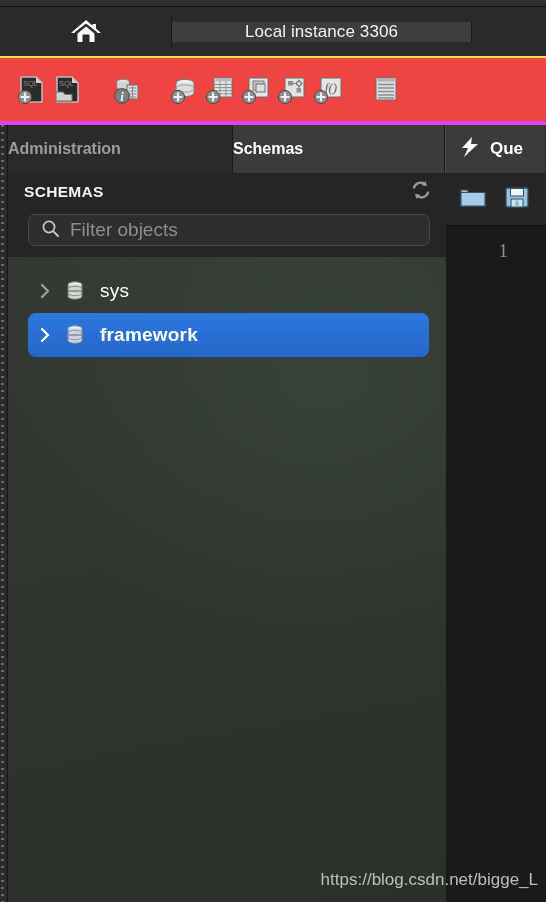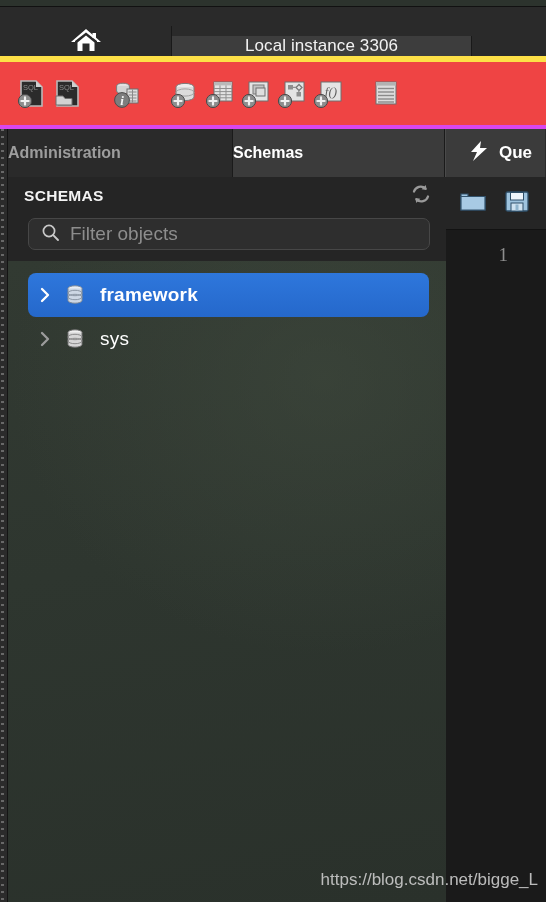--- a/index.html
+++ b/index.html
@@ -30,22 +30,22 @@
     border-bottom: 1px solid #111;
     flex: none;
   }
 
   
   .conn-tabbar {
     height: 49px;
     flex: none;
     background: #2a2a2a;
     display: flex;
-    align-items: flex-end;
-    border-bottom: 6px solid #fde047;
+    align-items: center;
+    border-bottom: 2px solid #fde047;
   }
   .conn-tab {
     display: flex;
     align-items: center;
     justify-content: center;
     border-right: 1px solid #191919;
     box-sizing: border-box;
   }
   .conn-tab.home {
     width: 172px;
@@ -281,21 +281,21 @@
     color: #ffffff;
   }
   .q-tab {
     width: 100px;
     flex: none;
     background: #3b3b3b;
     border-left: 1px solid #4a4a4a;
     display: flex;
     align-items: center;
     gap: 9px;
-    padding-left: 22px;
+    padding-left: 13px;
     box-sizing: border-box;
     color: #ffffff;
     font-size: 17px;
     font-weight: bold;
   }
   .tabs-row {
     height: 48px;
     flex: none;
     display: flex;
     align-items: stretch;
@@ -526,53 +526,53 @@
             <svg width="19" height="19" viewBox="0 0 19 19">
               <circle cx="8" cy="8" r="5.6" fill="none" stroke="#c9c9c9" stroke-width="1.7"></circle>
               <line x1="12.2" y1="12.2" x2="17" y2="17" stroke="#c9c9c9" stroke-width="1.9" stroke-linecap="round"></line>
             </svg>
           </span>
           <input class="filter-input" type="text" placeholder="Filter objects" style="">
         </div>
       </div>
 
       <div class="tree">
+
+        <div class="tree-row">
+          <span class="chev">
+            <svg width="14" height="18" viewBox="0 0 14 18">
+              <path d="M4 3 L10 9 L4 15" fill="none" stroke="#9c9c9c" stroke-width="2.3" stroke-linecap="round" stroke-linejoin="round"></path>
+            </svg>
+          </span>
+          <span class="dbic">
+            <svg width="22" height="24" viewBox="0 0 22 24">
+              <ellipse cx="11" cy="5.5" rx="7" ry="2.7" fill="#f0f0f0" stroke="#6f6f6f" stroke-width="1"></ellipse>
+              <path d="M4 5.5 V17.5 a7 2.7 0 0 0 14 0 V5.5" fill="#d6d6d6" stroke="#6f6f6f" stroke-width="1"></path>
+              <ellipse cx="11" cy="10" rx="7" ry="2.7" fill="none" stroke="#8c8c8c" stroke-width="1"></ellipse>
+              <ellipse cx="11" cy="14" rx="7" ry="2.7" fill="none" stroke="#8c8c8c" stroke-width="1"></ellipse>
+            </svg>
+          </span>
+          <span class="label">sys</span>
+        </div>
 
         <div class="tree-row selected">
           <span class="chev">
             <svg width="14" height="18" viewBox="0 0 14 18">
               <path d="M4 3 L10 9 L4 15" fill="none" stroke="#ffffff" stroke-width="2.3" stroke-linecap="round" stroke-linejoin="round"></path>
             </svg>
           </span>
           <span class="dbic">
             <svg width="22" height="24" viewBox="0 0 22 24">
               <ellipse cx="11" cy="5.5" rx="7" ry="2.7" fill="#e9eef5" stroke="#7f8a97" stroke-width="1"></ellipse>
               <path d="M4 5.5 V17.5 a7 2.7 0 0 0 14 0 V5.5" fill="#cdd7e4" stroke="#7f8a97" stroke-width="1"></path>
               <ellipse cx="11" cy="10" rx="7" ry="2.7" fill="none" stroke="#8c97a5" stroke-width="1"></ellipse>
               <ellipse cx="11" cy="14" rx="7" ry="2.7" fill="none" stroke="#8c97a5" stroke-width="1"></ellipse>
             </svg>
           </span>
           <span class="label">framework</span>
-        </div>
-
-        <div class="tree-row">
-          <span class="chev">
-            <svg width="14" height="18" viewBox="0 0 14 18">
-              <path d="M4 3 L10 9 L4 15" fill="none" stroke="#9c9c9c" stroke-width="2.3" stroke-linecap="round" stroke-linejoin="round"></path>
-            </svg>
-          </span>
-          <span class="dbic">
-            <svg width="22" height="24" viewBox="0 0 22 24">
-              <ellipse cx="11" cy="5.5" rx="7" ry="2.7" fill="#f0f0f0" stroke="#6f6f6f" stroke-width="1"></ellipse>
-              <path d="M4 5.5 V17.5 a7 2.7 0 0 0 14 0 V5.5" fill="#d6d6d6" stroke="#6f6f6f" stroke-width="1"></path>
-              <ellipse cx="11" cy="10" rx="7" ry="2.7" fill="none" stroke="#8c8c8c" stroke-width="1"></ellipse>
-              <ellipse cx="11" cy="14" rx="7" ry="2.7" fill="none" stroke="#8c8c8c" stroke-width="1"></ellipse>
-            </svg>
-          </span>
-          <span class="label">sys</span>
         </div>
 
       </div>
     </div>
 
     <div class="editor-pane">
       <div class="q-toolbar">
         <span class="qb">
           <span>
             <svg width="28" height="24" viewBox="0 0 28 24">

